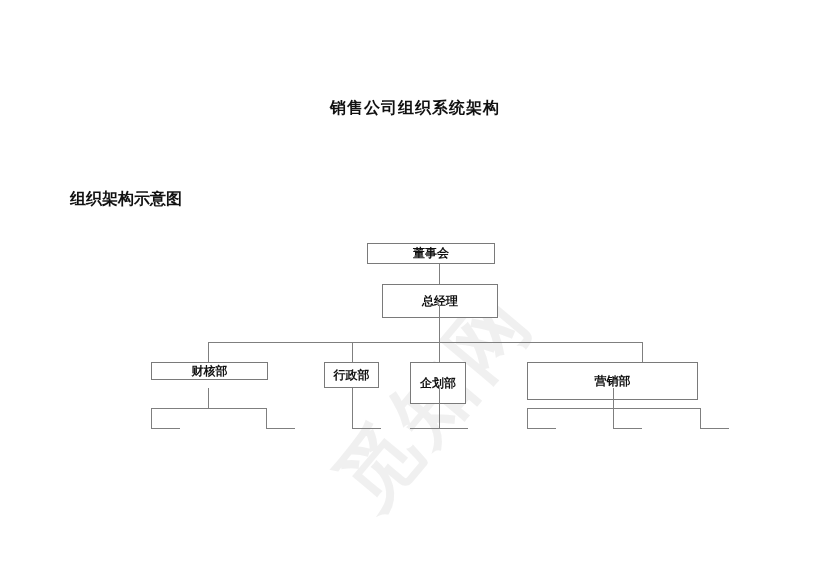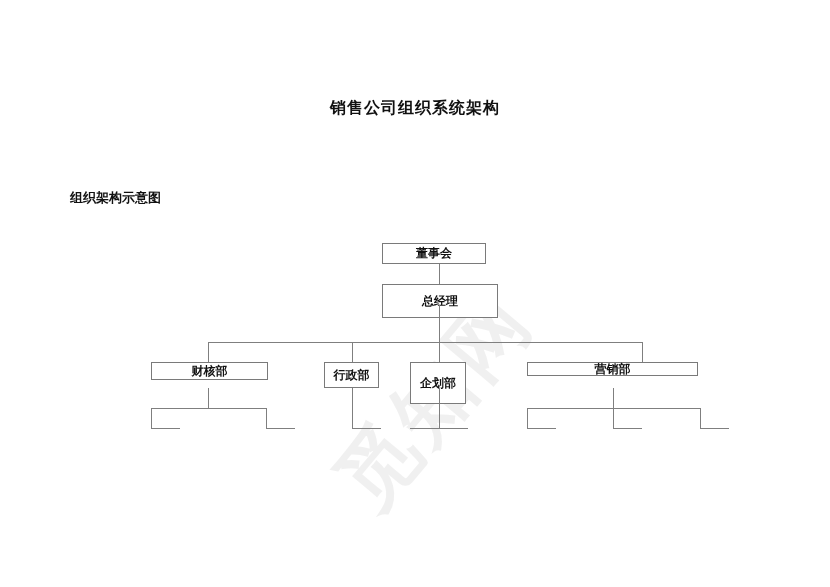--- a/index.html
+++ b/index.html
@@ -1,20 +1,20 @@
 <!DOCTYPE html>
 <html><head>
 <meta charset="utf-8">
 <style>
   html, body { margin: 0; padding: 0; background: #ffffff; }
   body { width: 830px; height: 587px; position: relative; overflow: hidden;
          font-family: "DejaVu Sans", "Liberation Sans", sans-serif; color: #111; }
   .title { position: absolute; top: 98px; left: 0; width: 830px; text-align: center;
            font-size: 16px; font-weight: bold; letter-spacing: 1px; }
-  .subtitle { position: absolute; top: 189px; left: 70px; font-size: 13px; font-weight: bold; }
+  .subtitle { position: absolute; top: 189px; left: 70px; font-size: 16px; font-weight: bold; }
   .box { position: absolute; box-sizing: border-box; border: 1px solid #7a7a7a; background: #fff;
          display: flex; align-items: center; justify-content: center;
          font-size: 12px; font-weight: bold; color: #111; }
   .line { position: absolute; background: #7f7f7f; }
   .h { height: 1px; }
   .v { width: 1px; }
   .watermark { position: absolute; left: 285px; top: 300px; width: 300px; height: 200px;
                transform: rotate(-50deg); transform-origin: center;
                font-size: 78px; font-weight: bold; color: rgba(200,200,200,0.28);
                display: flex; align-items: center; justify-content: center; letter-spacing: 6px;
@@ -23,21 +23,21 @@
 </head>
 <body>
 
 <div class="title">销售公司组织系统架构</div>
 <div class="subtitle">组织架构示意图</div>
 
 <div class="watermark">觅知网</div>
 
 <div>
 
-  <div class="box" style="left:382px; top:243px; width:104px; height:21px;">
+  <div class="box" style="left:367px; top:243px; width:128px; height:21px;">
     <span>董事会</span>
   </div>
   <div class="line v" style="left:439px; top:264px; height:20px;"></div>
 
   <div class="box" style="left:382px; top:284px; width:116px; height:34px;">
     <span>总经理</span>
   </div>
   <div class="line v" style="left:439px; top:305px; height:37px;"></div>
 
   <div class="line h" style="left:208px; top:342px; width:435px;"></div>
@@ -49,21 +49,21 @@
 
   <div class="box" style="left:151px; top:362px; width:117px; height:18px;">
     <span>财核部</span>
   </div>
   <div class="box" style="left:324px; top:362px; width:55px; height:26px;">
     <span>行政部</span>
   </div>
   <div class="box" style="left:410px; top:362px; width:56px; height:42px;">
     <span>企划部</span>
   </div>
-  <div class="box" style="left:527px; top:362px; width:171px; height:14px;">
+  <div class="box" style="left:527px; top:362px; width:171px; height:38px;">
     <span>营销部</span>
   </div>
 
   <div class="line v" style="left:208px; top:388px; height:20px;"></div>
   <div class="line h" style="left:151px; top:408px; width:116px;"></div>
   <div class="line v" style="left:151px; top:408px; height:21px;"></div>
   <div class="line h" style="left:151px; top:428px; width:29px;"></div>
   <div class="line v" style="left:266px; top:408px; height:21px;"></div>
   <div class="line h" style="left:266px; top:428px; width:29px;"></div>
 

